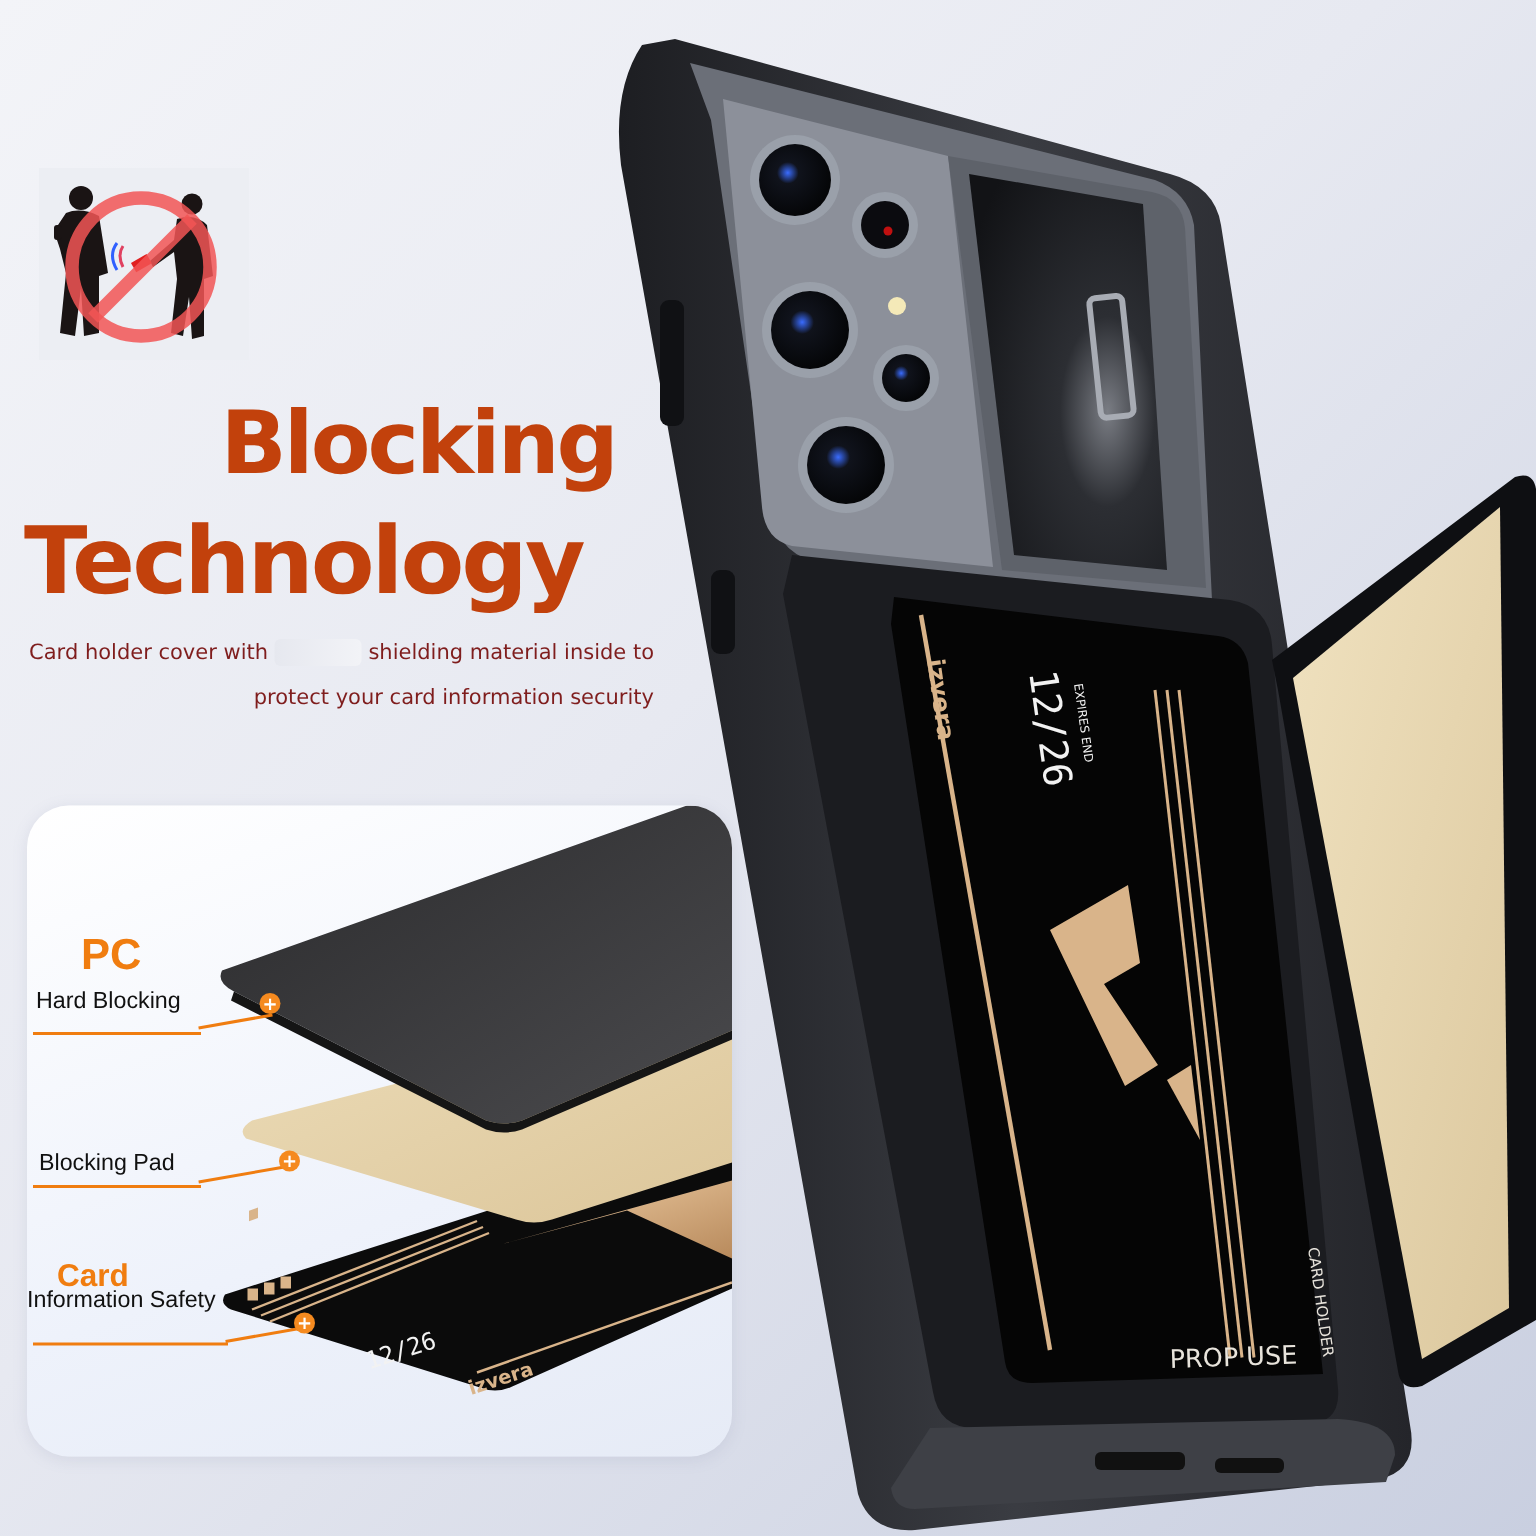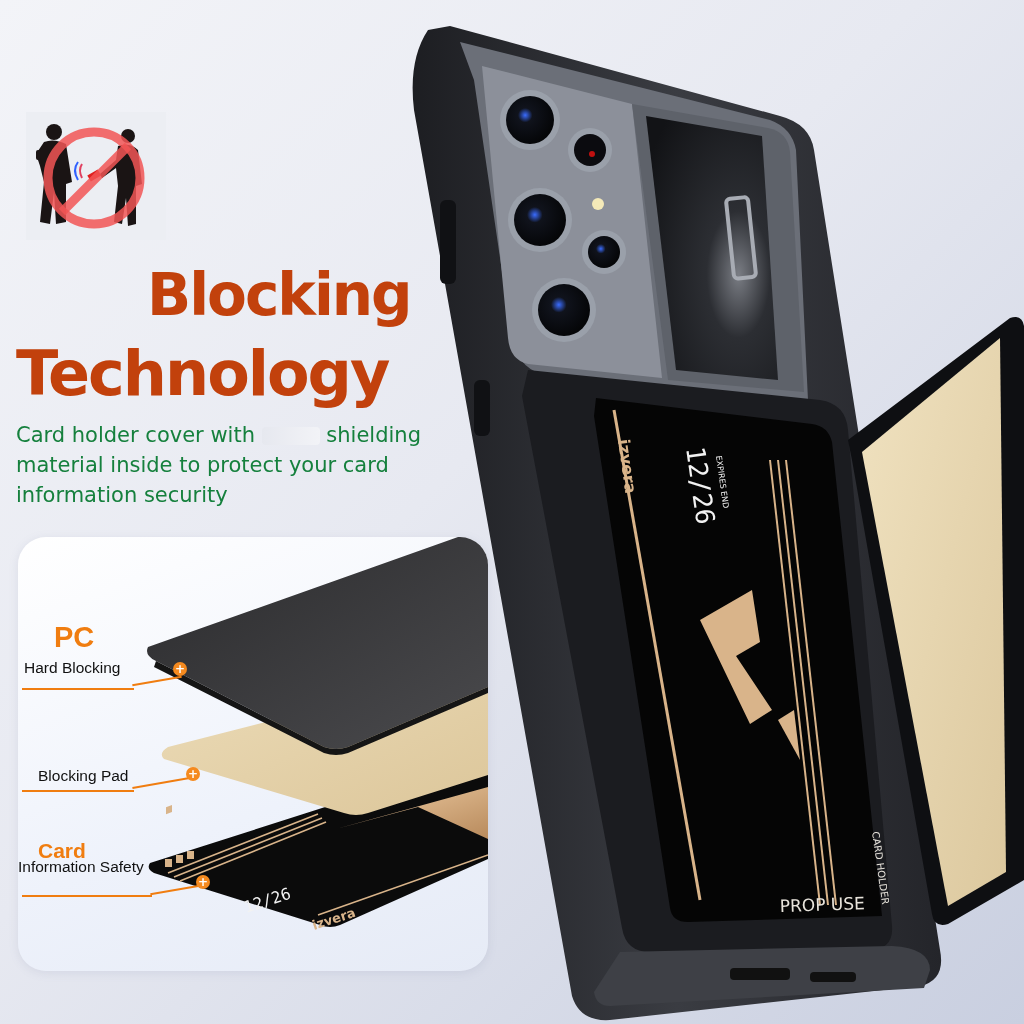--- a/index.html
+++ b/index.html
@@ -11,21 +11,21 @@
   }
   .abs { position: absolute; }
 
   
   #no-skim { left: 26px; top: 112px; width: 140px; height: 128px; background: #eceef3; }
 
   
   .headline { font-family: "DejaVu Sans", sans-serif; font-weight: 700; color: #c2410c; letter-spacing: -2px; }
   #h1 { left: 147px; top: 262px; font-size: 58px; line-height: 66px; }
   #h2 { left: 16px; top: 338px; font-size: 62px; line-height: 72px; }
-  #desc { left: 16px; top: 420px; width: 420px; font-size: 21px; line-height: 30px; color: #15803d; }
+  #desc { left: 16px; top: 420px; width: 420px; font-size: 14px; line-height: 30px; color: #7f1d1d; text-align: right; }
   .redact { display: inline-block; width: 58px; height: 18px; background: linear-gradient(90deg,#e6e8ef,#f2f3f7); vertical-align: middle; border-radius: 4px; }
 
   
   #panel {
     left: 18px; top: 537px; width: 470px; height: 434px;
     border-radius: 28px;
     background: linear-gradient(160deg, #ffffff 0%, #eef2fb 60%, #e6ebf6 100%);
     box-shadow: 0 2px 10px rgba(120,130,160,0.15);
     overflow: hidden;
   }
@@ -112,21 +112,21 @@
     <path d="M130 110 L440 0 L470 0 L470 150 L330 210 Q318 214 306 210 L138 124 Q126 118 130 110 Z" fill="url(#pcg)"></path>
     <path d="M138 124 L306 210 Q318 214 330 210 L470 150 L470 156 L330 216 Q318 220 306 216 L136 130 Z" fill="#151515"></path>
   </svg>
 
   <div class="abs lbl-big" style="left:36px;top:84px;font-size:29px;">PC</div>
   <div class="abs lbl-small" style="left:6px;top:122px;">Hard Blocking</div>
   <div class="leader" style="left:4px;top:151px;width:112px;"></div>
   <div class="leader" style="left:114px;top:143px;width:50px;transform:rotate(-10deg);"></div>
   <div class="dot" style="left:155px;top:125px;">+</div>
 
-  <div class="abs lbl-small" style="left:20px;top:230px;">Blocking Pad</div>
+  <div class="abs lbl-small" style="left:8px;top:230px;">Blocking Pad</div>
   <div class="leader" style="left:4px;top:253px;width:112px;"></div>
   <div class="leader" style="left:114px;top:245px;width:58px;transform:rotate(-10deg);"></div>
   <div class="dot" style="left:168px;top:230px;">+</div>
 
   <div class="abs lbl-big" style="left:20px;top:302px;font-size:21px;">Card</div>
   <div class="abs lbl-small" style="left:0px;top:321px;">Information Safety</div>
   <div class="leader" style="left:4px;top:358px;width:130px;"></div>
   <div class="leader" style="left:132px;top:352px;width:50px;transform:rotate(-10deg);"></div>
   <div class="dot" style="left:178px;top:338px;">+</div>
 </div>

